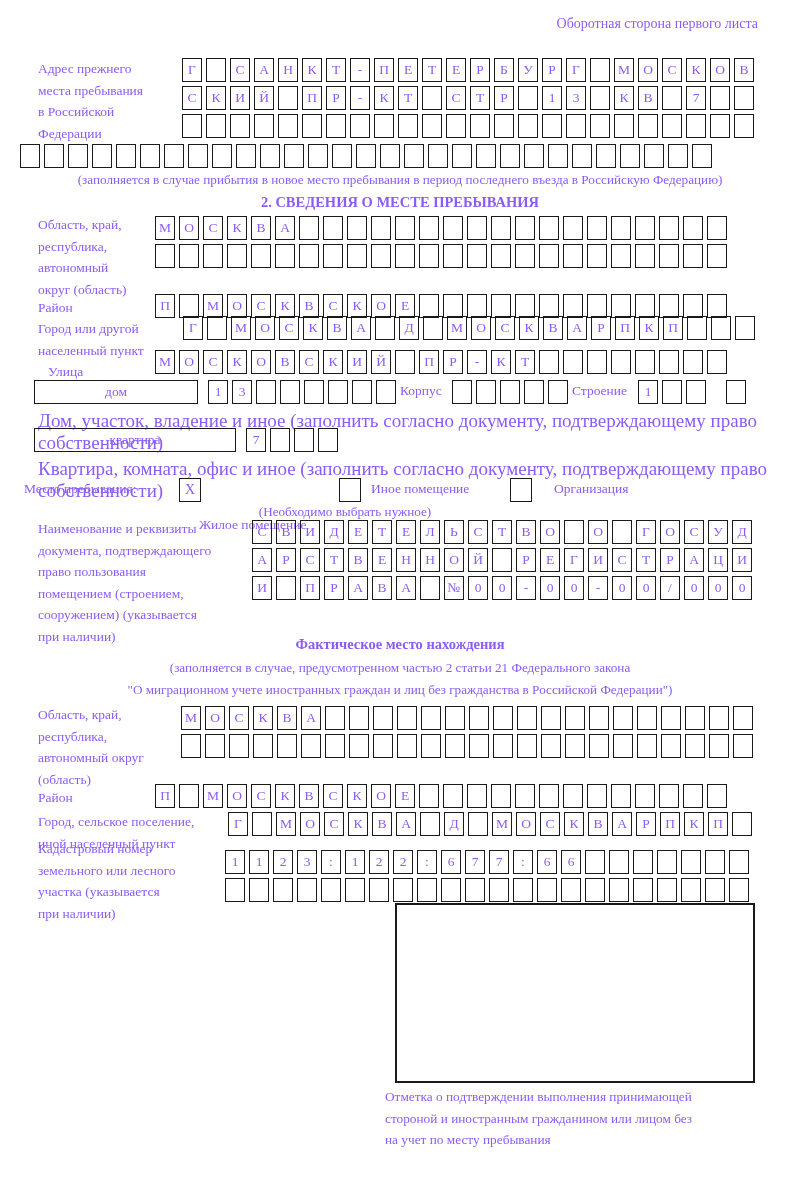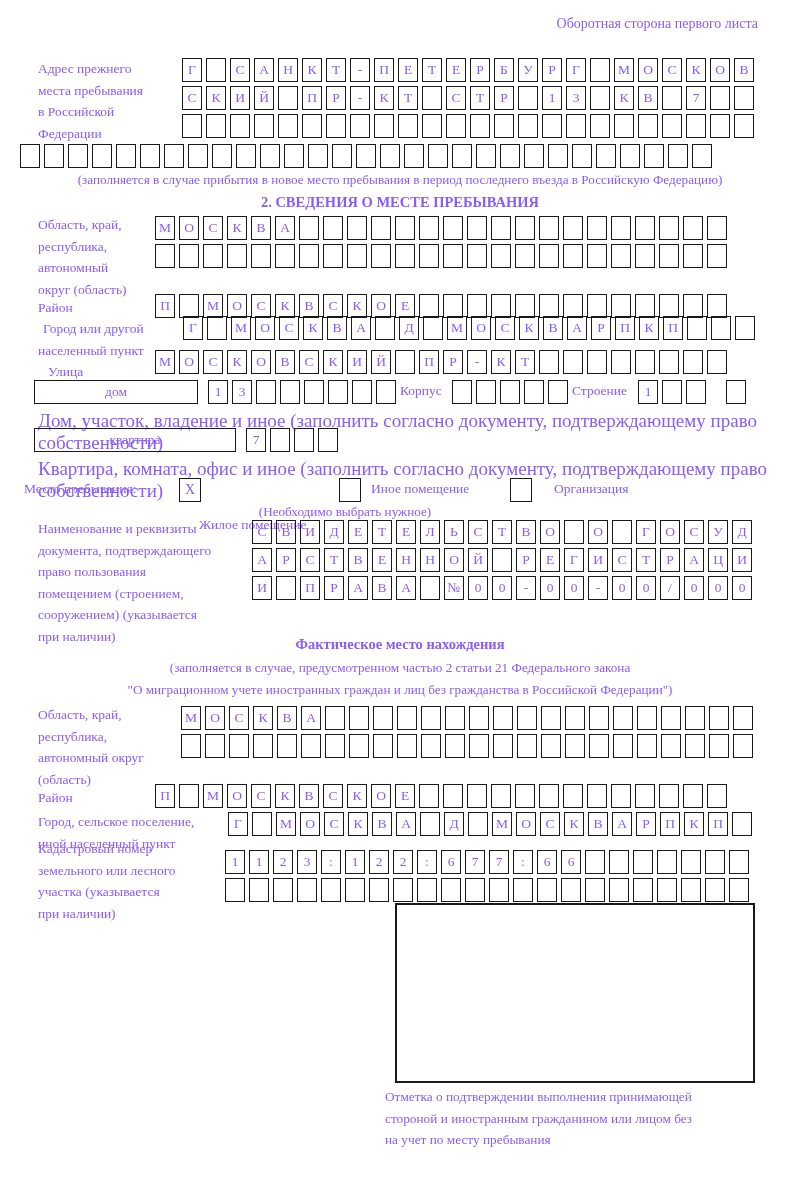--- a/index.html
+++ b/index.html
@@ -250,21 +250,21 @@
           <span class="cell"></span>
           <span class="cell"></span>
           <span class="cell"></span>
           <span class="cell"></span>
           <span class="cell"></span>
         </div>
     </div>
   </div>
 
   <div class="abs" style="top:314px;">
-    <div class="flabel" style="top:4px;text-align:right;">
+    <div class="flabel" style="top:4px;">
       <div>Город или другой</div>
       <div>населенный пункт</div>
     </div>
     <div class="fcells" style="left:183px;top:2px;">
       <div class="cellrow">
           <span class="cell">Г</span>
           <span class="cell"></span>
           <span class="cell">М</span>
           <span class="cell">О</span>
           <span class="cell">С</span>

